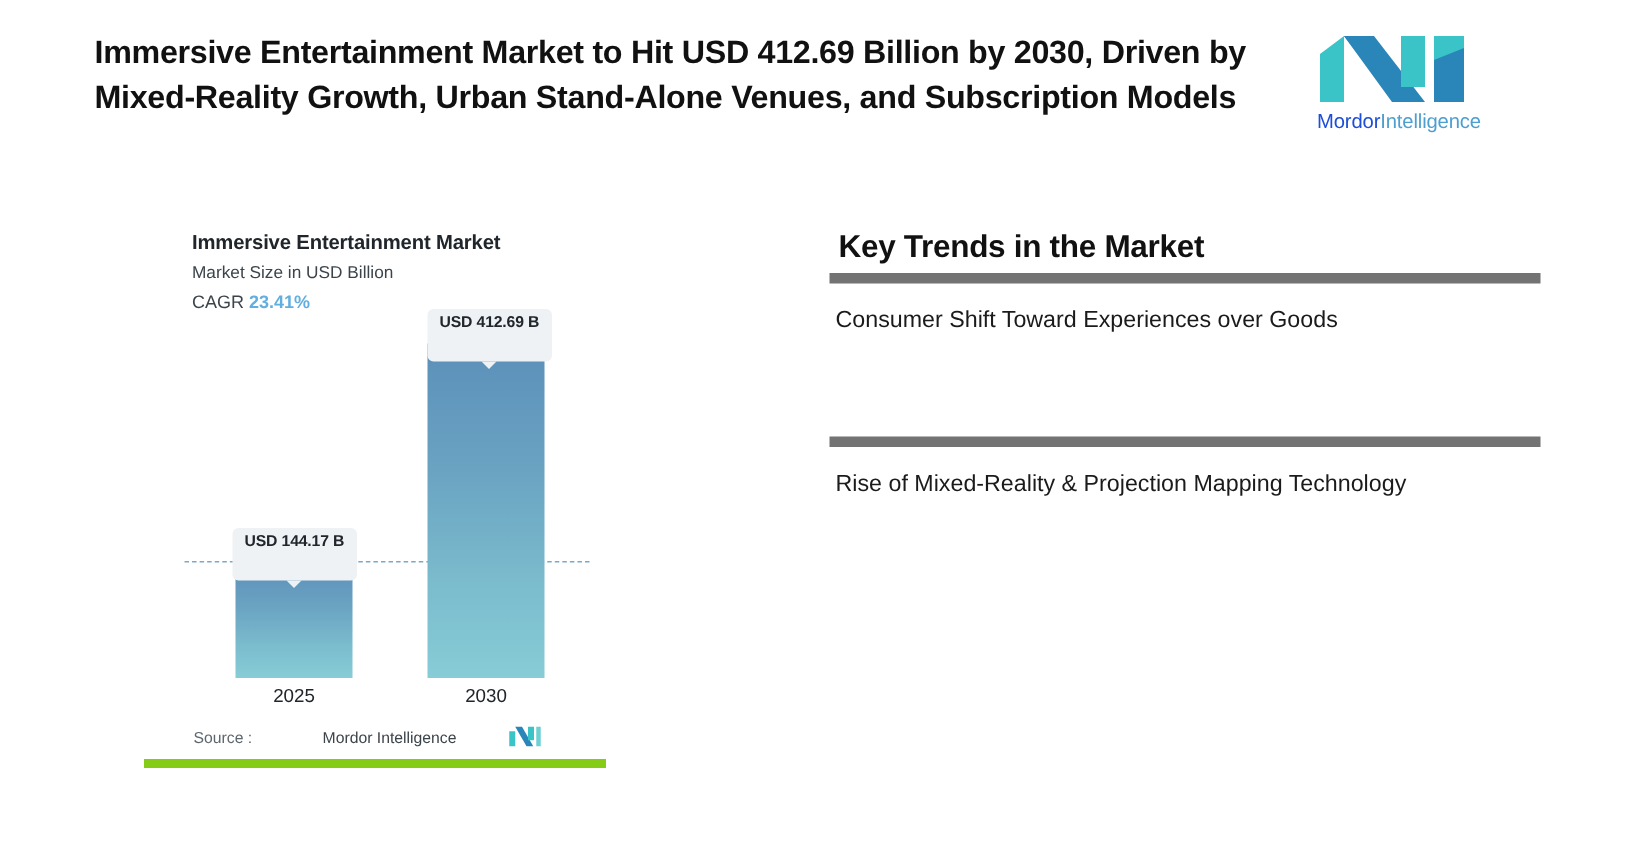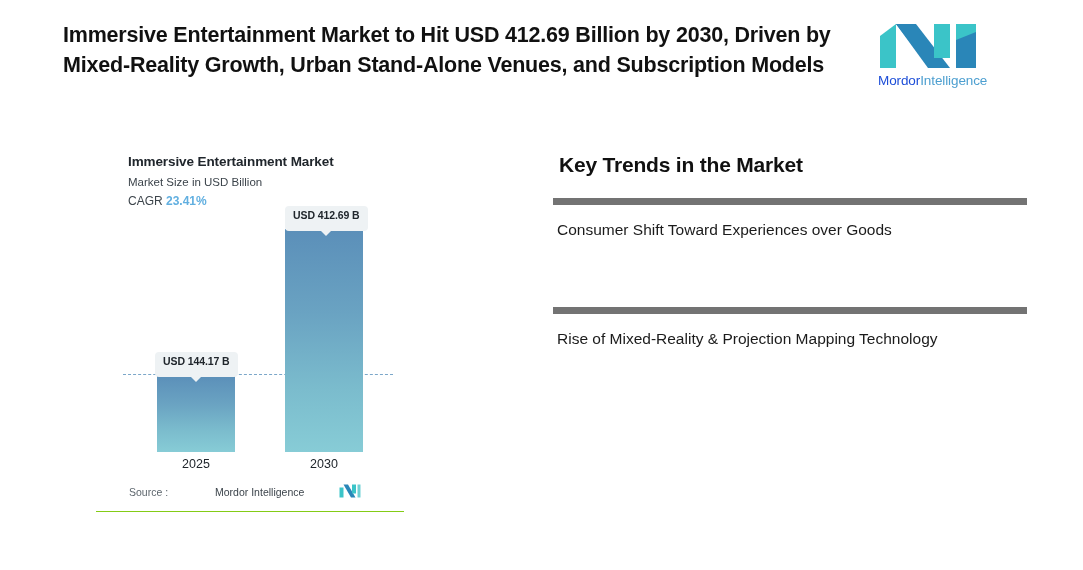--- a/index.html
+++ b/index.html
@@ -55,21 +55,21 @@
   .logo-text .lt-light { font-weight: normal; color: #4d9fd0; }
 
   
   .chart-card {
     position: absolute;
     left: 96px;
     top: 138px;
     width: 308px;
     height: 374px;
     background: #ffffff;
-    border-bottom: 1px solid #84cc16;
+    border-bottom: 6px solid #84cc16;
   }
   .chart-title {
     position: absolute;
     left: 32px;
     top: 16px;
     font-size: 13.5px;
     font-weight: bold;
     color: #20262c;
     letter-spacing: -0.1px;
   }
@@ -118,21 +118,21 @@
   .bar-2030 {
     left: 189px;
     top: 91px;
     width: 78px;
     height: 223px;
   }
   .bar-label {
     position: absolute;
     background: #eef2f4;
     border-radius: 4px;
-    padding: 3px 8px 10px 8px;
+    padding: 3px 8px 20px 8px;
     font-size: 10.5px;
     font-weight: bold;
     color: #20262c;
     white-space: nowrap;
     letter-spacing: -0.1px;
   }
   .bar-label::after {
     content: "";
     position: absolute;
     left: 50%;
@@ -178,21 +178,21 @@
     position: absolute;
     left: 537px;
     top: 148px;
     width: 490px;
   }
   .trends-heading {
     font-size: 21px;
     font-weight: bold;
     color: #111111;
     letter-spacing: -0.2px;
-    margin: 0 0 16px 22px;
+    margin: 0 0 0 22px;
     line-height: 34px;
   }
   .trend-item {
     border-top: 7px solid #737373;
     padding-top: 13px;
     height: 109px;
     margin-left: 16px;
   }
   .trend-item:last-child { height: auto; }
   .trend-text {

